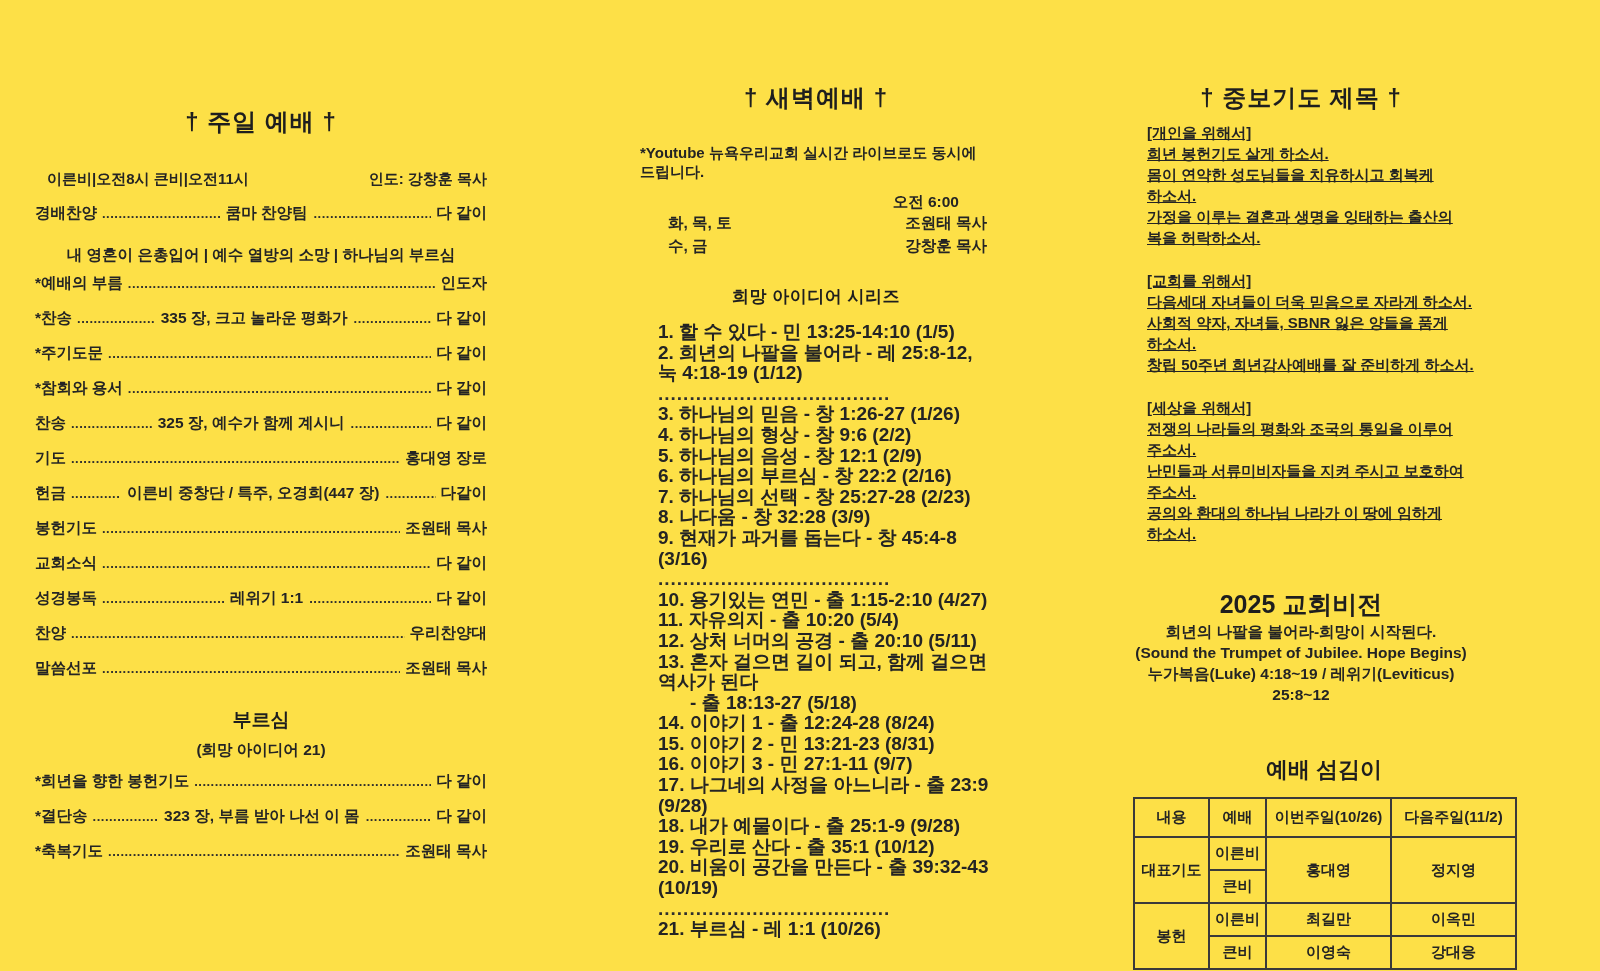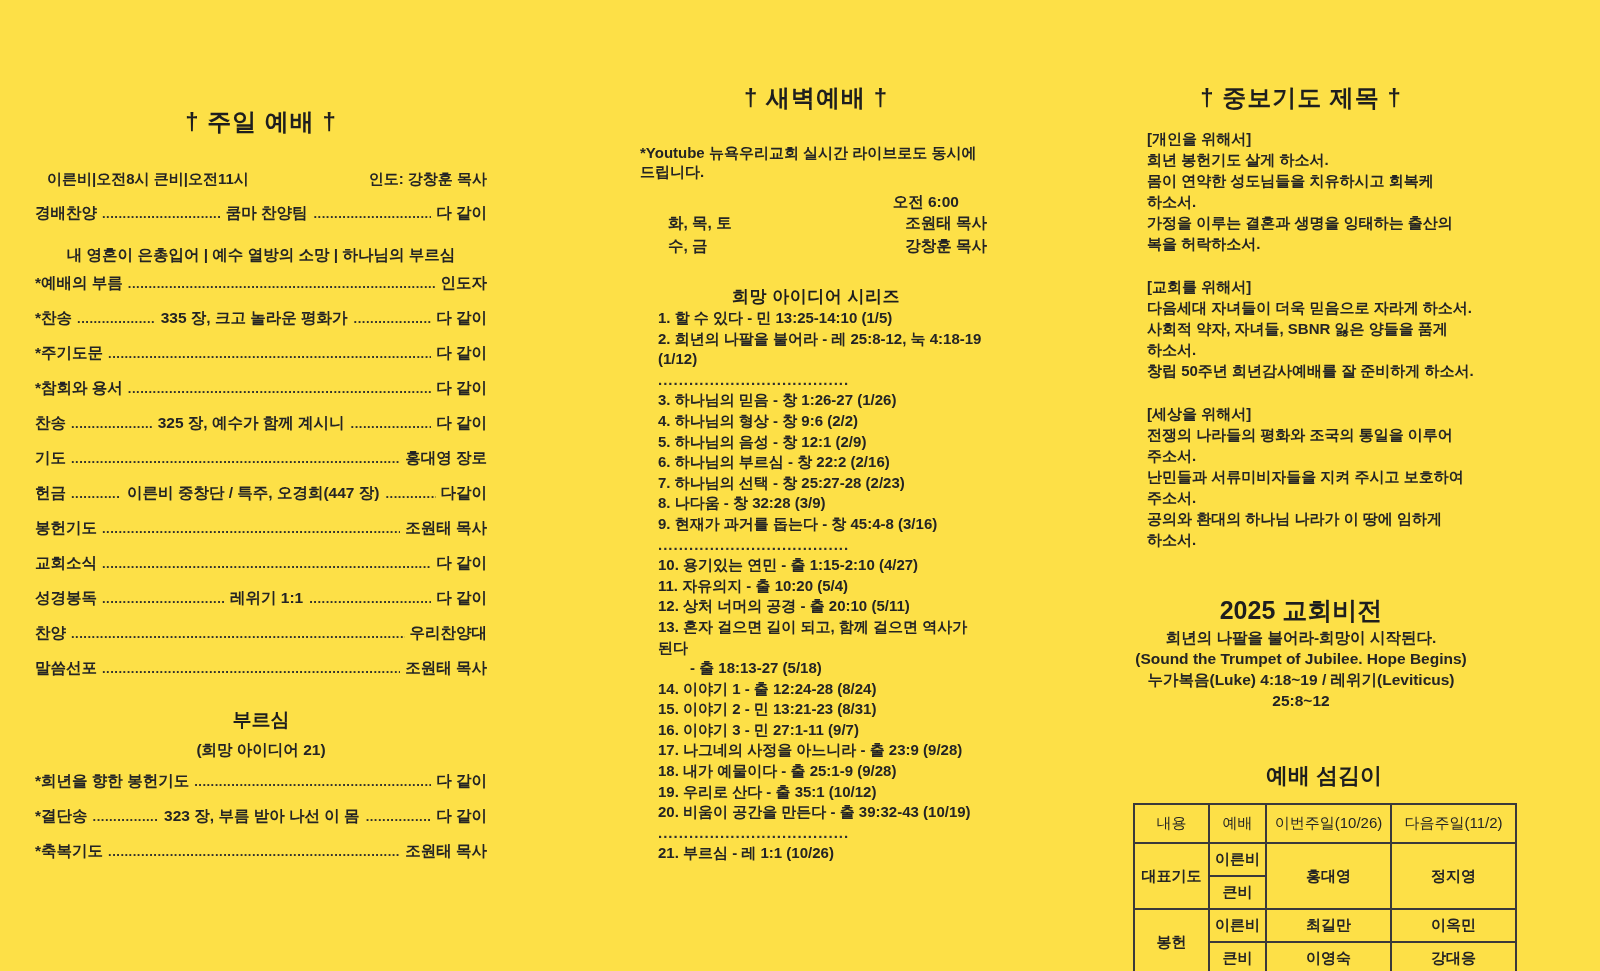--- a/index.html
+++ b/index.html
@@ -48,46 +48,46 @@
   
   .dawn-note{margin-top:30px;text-align:left;font-size:15px;font-weight:600;}
   .dawn-time{margin-top:10px;text-align:right;padding-right:33px;font-size:15.5px;font-weight:600;}
   .dawn-row{
     display:flex;justify-content:space-between;align-items:baseline;
     padding:0 5px 0 28px;height:23px;font-size:15.5px;font-weight:600;
   }
   h2.series-title{
     margin:26px 0 0 0;text-align:center;font-size:17px;font-weight:700;color:#1e1e1e;letter-spacing:.5px;
   }
-  .series-list{padding-left:18px;font-size:15px;font-weight:600;}
+  .series-list{margin-top:14px;padding-left:18px;font-size:19px;font-weight:600;}
   .series-line{line-height:20.6px;}
   .series-line.cont{padding-left:32px;}
   .series-line.divider{letter-spacing:1px;color:#2e2e2e;}
 
   
-  .prayer-groups{margin-top:14px;padding-left:22px;font-size:15px;font-weight:600;}
+  .prayer-groups{margin-top:8px;padding-left:22px;font-size:15px;font-weight:600;text-decoration:underline;}
   .prayer-header{line-height:21px;margin-top:0;}
   .prayer-group{margin-bottom:22px;}
   .prayer-line{line-height:21px;}
   .vision{margin-top:44px;text-align:center;}
   .vision-title{font-size:25px;font-weight:700;color:#1e1e1e;margin:0;}
   .vision-line{font-size:15.5px;font-weight:600;line-height:21px;}
   .vision .vision-line:first-of-type{margin-top:7px;}
   h2.serving-title{
     margin:50px 0 0 0;text-align:center;font-size:22px;font-weight:700;color:#1e1e1e;
     width:382px;margin-left:8px;
   }
   table.serving{
     margin:12px 0 0 8px;border-collapse:collapse;table-layout:fixed;width:382px;
     font-size:15px;font-weight:600;color:#242424;
   }
   table.serving th,table.serving td{
     border:2px solid #3a3a3a;text-align:center;vertical-align:middle;padding:0;
   }
-  table.serving th{height:37px;font-weight:400;}
+  table.serving th{height:37px;font-weight:700;}
   table.serving td{height:31px;}
   col.c1{width:75px;} col.c2{width:57px;} col.c3{width:125px;} col.c4{width:125px;}
 </style>
 </head>
 <body>
 
 <div class="page">
 
   <section class="col col-left">
     <h1 class="sec-title">† 주일 예배 †</h1>

